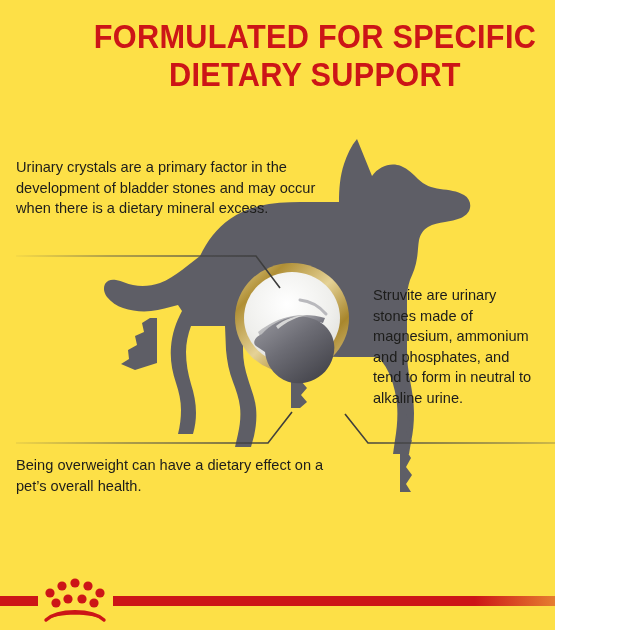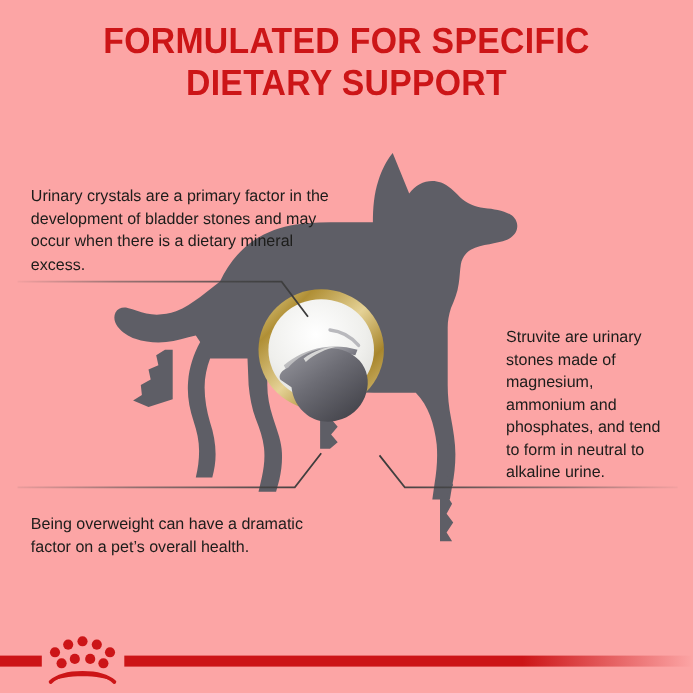--- a/index.html
+++ b/index.html
@@ -5,23 +5,23 @@
   html, body {
     margin: 0;
     padding: 0;
     background: #ffffff;
   }
   body {
     font-family: "Liberation Sans", sans-serif;
   }
   #page {
     position: relative;
-    width: 630px;
+    width: 555px;
     height: 630px;
-    background: #fca5a5;
+    background: #fde047;
     overflow: hidden;
   }
 
   
   .title-block {
     position: absolute;
     left: 0;
     top: 18px;
     width: 630px;
     text-align: center;
@@ -41,21 +41,21 @@
 
   
   .copy {
     position: absolute;
     color: #1d1d1b;
     font-family: "Liberation Sans", sans-serif;
     font-size: 14.6px;
     line-height: 20.5px;
     font-weight: 400;
   }
-  .copy p { margin: 12px; }
+  .copy p { margin: 0; }
 
   #copy-top-left   { left: 16px;  top: 157px; width: 306px; text-align: left; }
   #copy-right      { right: 14px; top: 285px; width: 168px; text-align: left; }
   #copy-bottom-left{ left: 16px;  top: 455px; width: 310px; text-align: left; }
 
   
   #leaders, #art {
     position: absolute;
     left: 0;
     top: 0;
@@ -235,21 +235,21 @@
 
   <div class="copy" id="copy-top-left">
     <p>Urinary crystals are a primary factor in the development of bladder stones and may occur when there is a dietary mineral excess.</p>
   </div>
 
   <div class="copy" id="copy-right">
     <p>Struvite are urinary stones made of magnesium, ammonium and phosphates, and tend to form in neutral to alkaline urine.</p>
   </div>
 
   <div class="copy" id="copy-bottom-left">
-    <p>Being overweight can have a dramatic factor on a pet’s overall health.</p>
+    <p>Being overweight can have a dietary effect on a pet’s overall health.</p>
   </div>
 
   <svg id="footer" viewBox="0 0 630 70">
     <defs>
       <linearGradient id="barFadeR" x1="0" y1="0" x2="1" y2="0">
         <stop offset="0%" stop-color="#cc1517" stop-opacity="1"></stop>
         <stop offset="70%" stop-color="#cc1517" stop-opacity="1"></stop>
         <stop offset="100%" stop-color="#cc1517" stop-opacity="0"></stop>
       </linearGradient>
     </defs>

